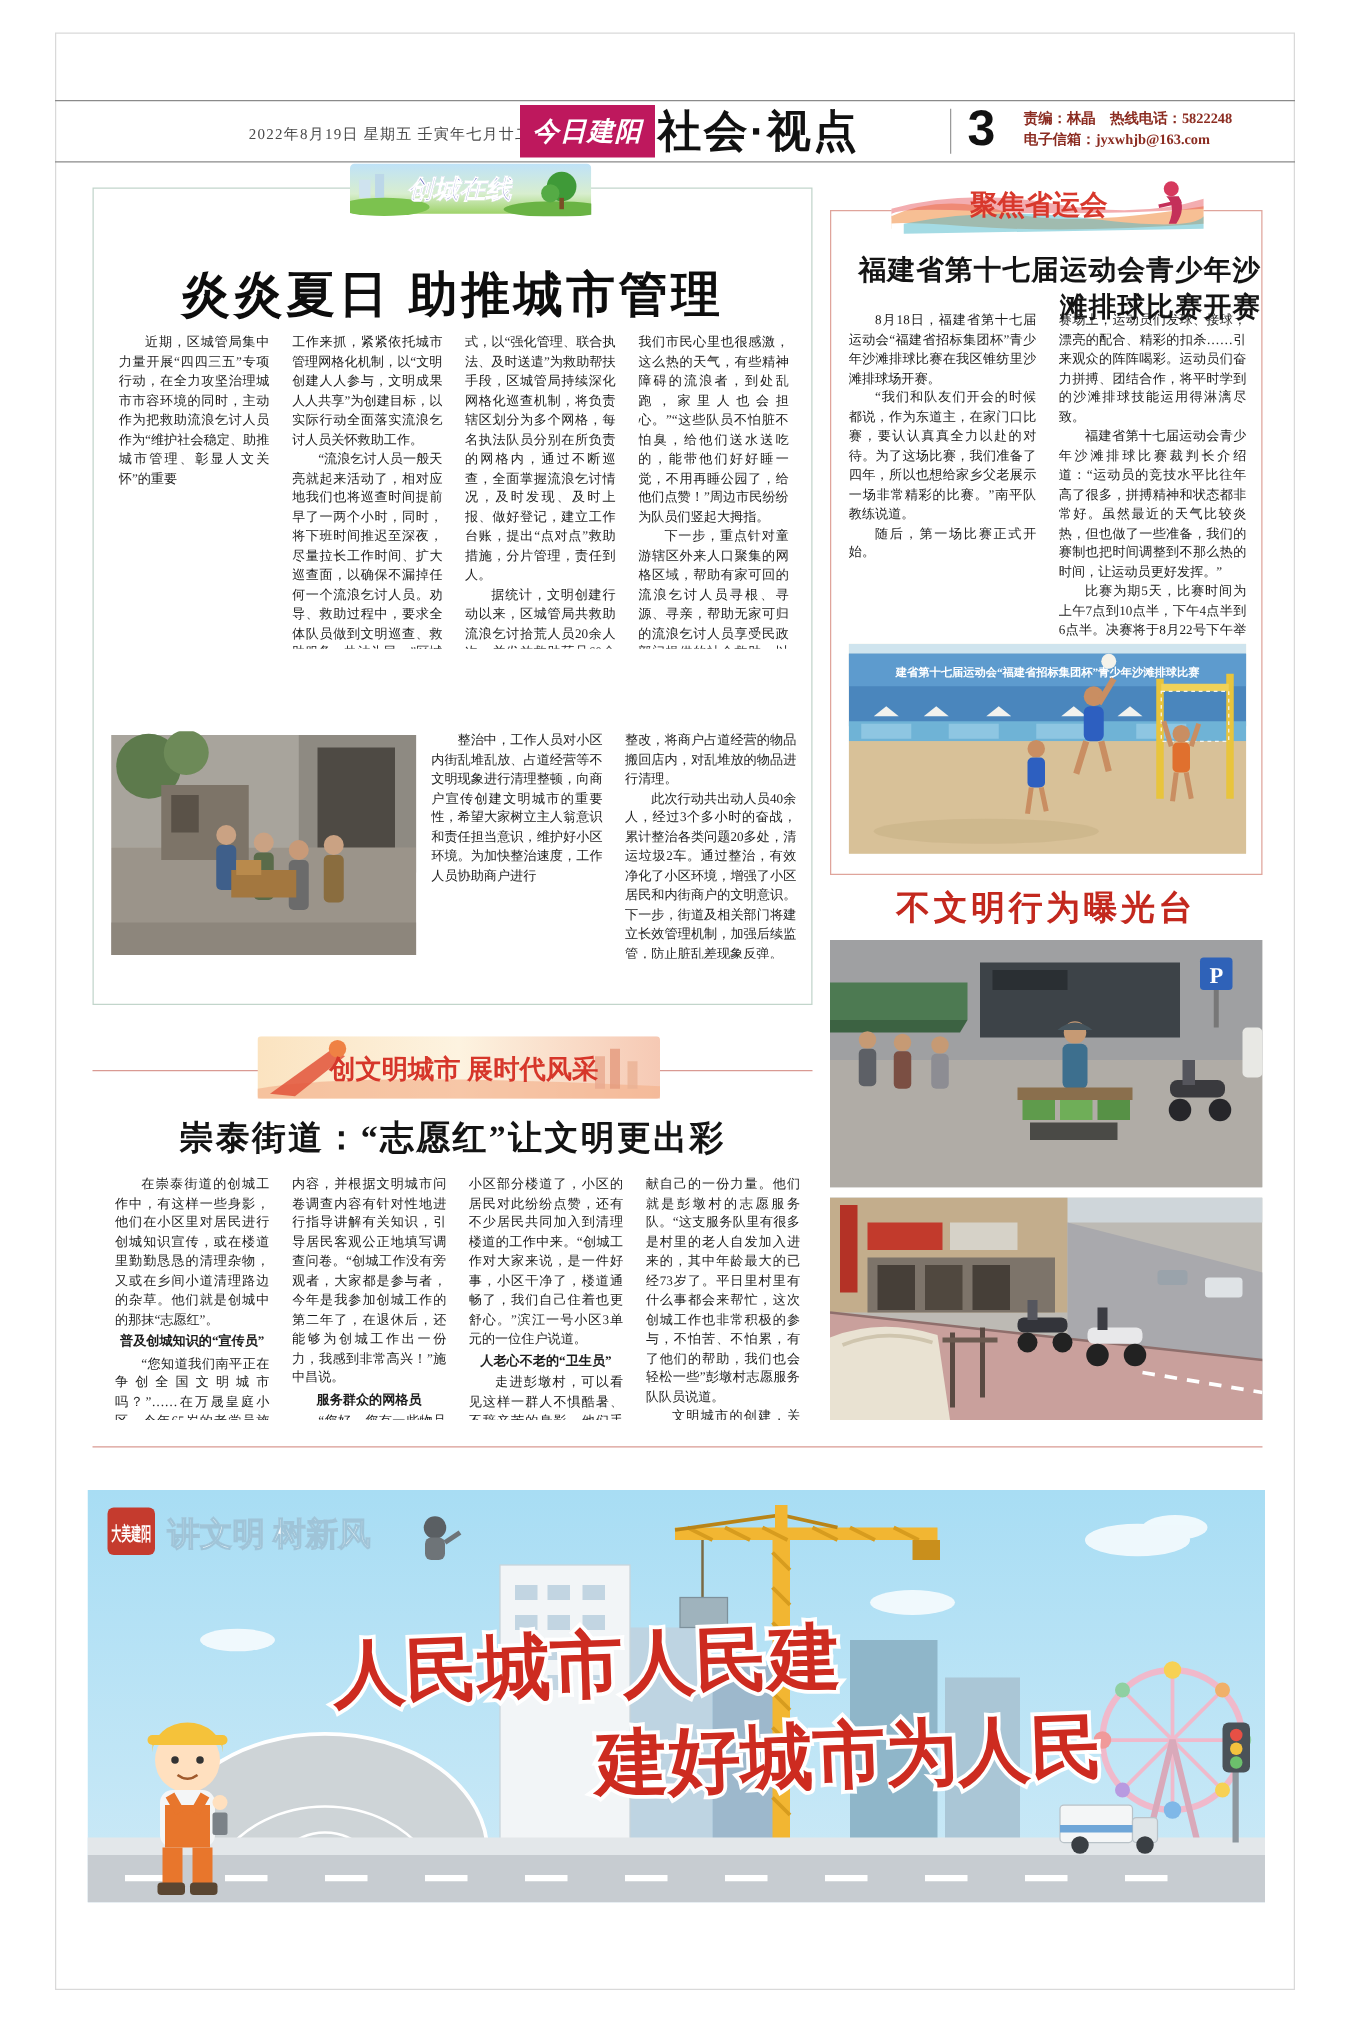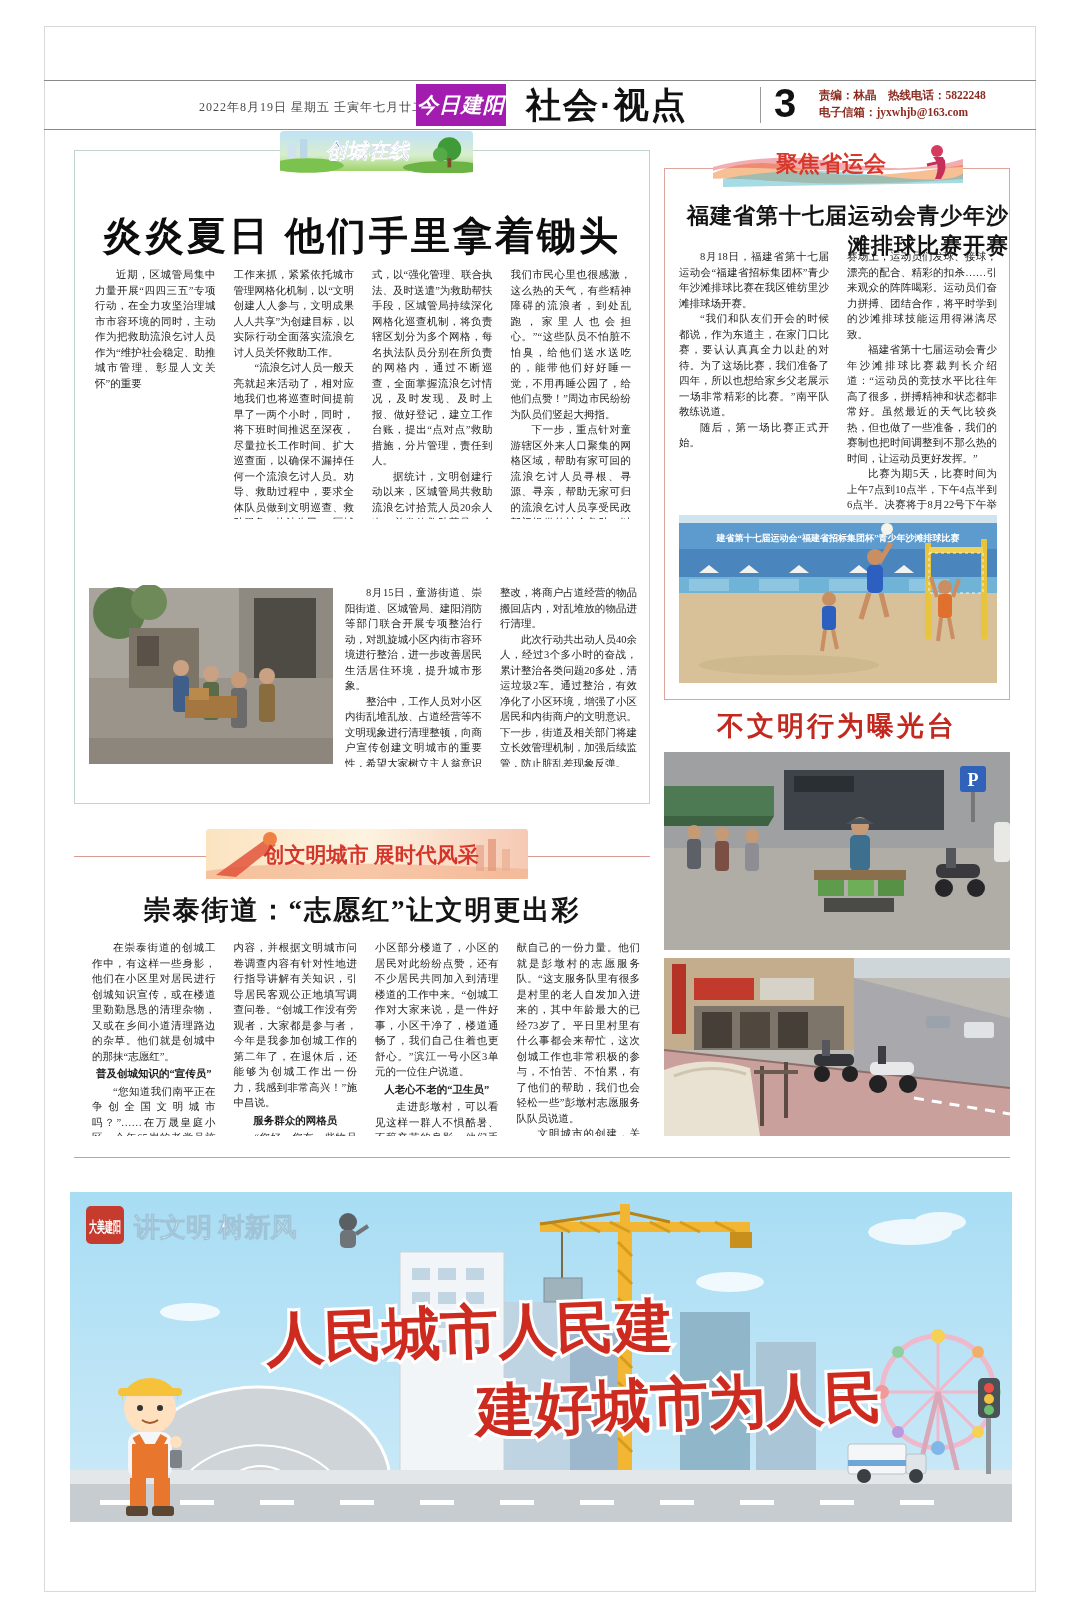--- a/index.html
+++ b/index.html
@@ -4,21 +4,21 @@
 <style>
   * { margin:0; padding:0; box-sizing:border-box; }
   body { background:#fff; font-family:"Liberation Serif", serif; }
   .page { position:relative; width:1080px; height:1620px; background:#fff; overflow:hidden; }
   .frame { position:absolute; left:44px; top:26px; width:992px; height:1566px; border:1px solid #d9d9d9; }
 
   
   .header { position:absolute; left:44px; top:80px; width:992px; height:50px;
             border-top:1px solid #8a8a8a; border-bottom:1px solid #8a8a8a; }
   .hdr-date { position:absolute; left:155px; top:18px; font-size:12px; color:#4a4a4a; letter-spacing:1px; }
-  .masthead { position:absolute; left:372px; top:3px; width:90px; height:42px; background:#a21caf;
+  .masthead { position:absolute; left:372px; top:3px; width:108px; height:42px; background:#be185d;
               color:#fff; display:flex; align-items:center; justify-content:center;
               font-size:21px; font-weight:bold; font-style:italic; letter-spacing:1px; }
   .section-title { position:absolute; left:482px; top:1px; font-size:35px; font-weight:900;
                    font-family:"Liberation Sans", sans-serif; color:#111; letter-spacing:2px; }
   .hdr-div { position:absolute; left:716px; top:6px; width:1px; height:36px; background:#9a9a9a; }
   .page-no { position:absolute; left:730px; top:0px; font-size:40px; font-weight:900; color:#111;
              font-family:"Liberation Sans", sans-serif; }
   .hdr-info { position:absolute; left:775px; top:6px; font-size:11.5px; line-height:17px; color:#8b2b20; font-weight:bold; }
 
   
@@ -98,21 +98,21 @@
           <rect x="22" y="9" width="8" height="21" fill="#bcd7e8"></rect>
         <ellipse cx="30" cy="38" rx="40" ry="8" fill="#7cc24f"></ellipse>
         <ellipse cx="180" cy="40" rx="45" ry="7" fill="#6ab344"></ellipse>
         <circle cx="186" cy="20" r="13" fill="#3f9a38"></circle>
         <circle cx="176" cy="26" r="8" fill="#55ab45"></circle>
         <rect x="184" y="30" width="4" height="10" fill="#7a4d26"></rect>
         <text x="96" y="30" text-anchor="middle" font-size="23" font-weight="bold" font-style="italic" fill="#3c3fae" stroke="#ffffff" stroke-width="0.6">创城在线</text>
       </svg>
     </div>
 
-    <div class="h1a">炎炎夏日 他们手里拿着锄头</div>
+    <div class="h1a">炎炎夏日 助推城市管理</div>
 
     <div class="art1-cols cols">
       <div class="col">
         <p>近期，区城管局集中力量开展“四四三五”专项行动，在全力攻坚治理城市市容环境的同时，主动作为把救助流浪乞讨人员作为“维护社会稳定、助推城市管理、彰显人文关怀”的重要</p>
       </div>
       <div class="col">
         <p class="cont">工作来抓，紧紧依托城市管理网格化机制，以“文明创建人人参与，文明成果人人共享”为创建目标，以实际行动全面落实流浪乞讨人员关怀救助工作。</p>
         <p>“流浪乞讨人员一般天亮就起来活动了，相对应地我们也将巡查时间提前早了一两个小时，同时，将下班时间推迟至深夜，尽量拉长工作时间、扩大巡查面，以确保不漏掉任何一个流浪乞讨人员。劝导、救助过程中，要求全体队员做到文明巡查、救助服务、执法为民。”区城管局督查室负责人说道。</p>
 
       </div>
@@ -151,21 +151,20 @@
             <circle cx="178" cy="88" r="8" fill="#caa283"></circle>
               <rect x="170" y="96" width="16" height="38" rx="4" fill="#8a6d3f"></rect>
             <rect x="96" y="108" width="52" height="22" fill="#a3773f"></rect>
             <rect x="100" y="100" width="20" height="12" fill="#b98a4c"></rect>
           </g>
           <rect x="0" y="150" width="244" height="26" fill="#8d867c"></rect>
         </svg>
       </div>
       <div class="cols">
         <div class="col">
-          <p>8月15日，童游街道、崇阳街道、区城管局、建阳消防等部门联合开展专项整治行动，对凯旋城小区内街市容环境进行整治，进一步改善居民生活居住环境，提升城市形象。</p>
           <p>整治中，工作人员对小区内街乱堆乱放、占道经营等不文明现象进行清理整顿，向商户宣传创建文明城市的重要性，希望大家树立主人翁意识和责任担当意识，维护好小区环境。为加快整治速度，工作人员协助商户进行</p>
         </div>
         <div class="col">
           <p class="cont">整改，将商户占道经营的物品搬回店内，对乱堆放的物品进行清理。</p>
           <p>此次行动共出动人员40余人，经过3个多小时的奋战，累计整治各类问题20多处，清运垃圾2车。通过整治，有效净化了小区环境，增强了小区居民和内街商户的文明意识。下一步，街道及相关部门将建立长效管理机制，加强后续监管，防止脏乱差现象反弹。</p>
 
         </div>
       </div>
     </div>
   </div>

